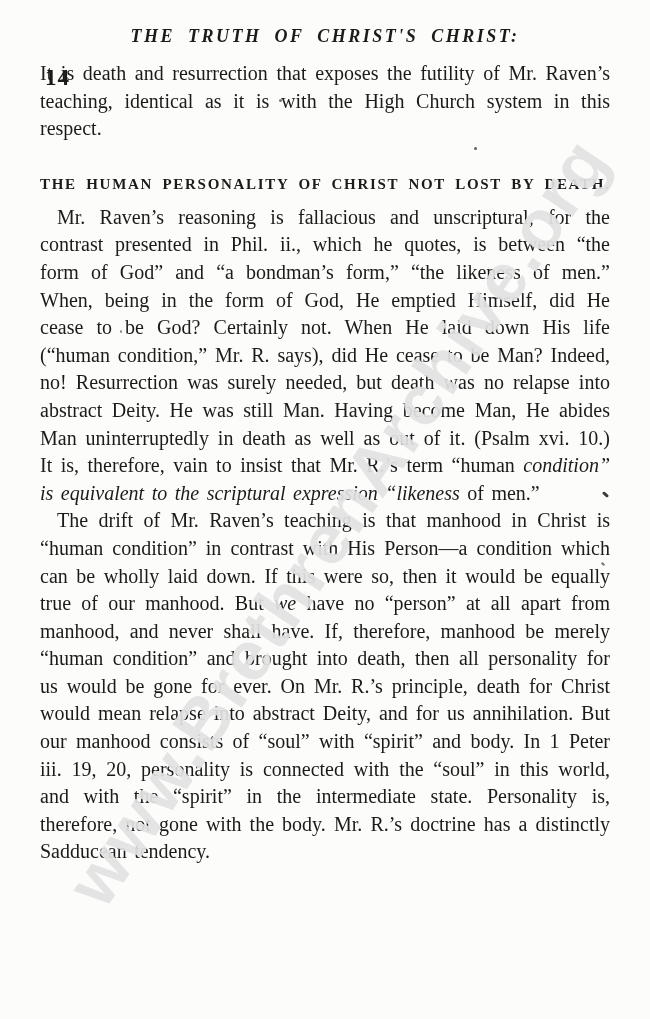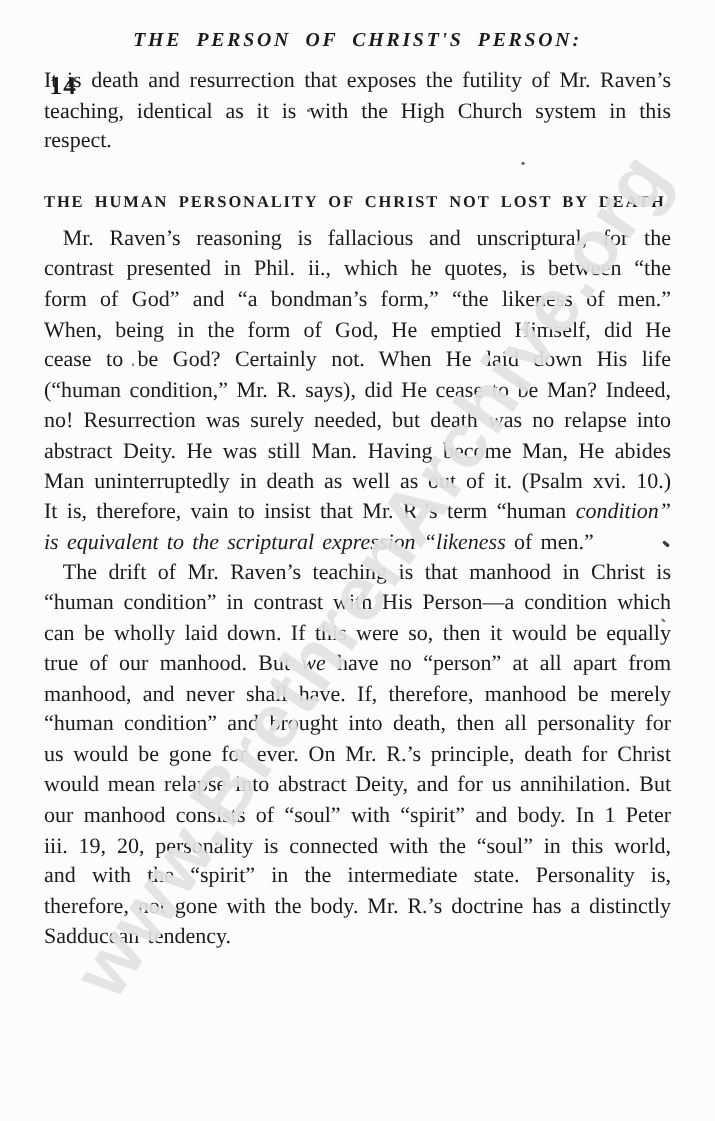--- a/index.html
+++ b/index.html
@@ -96,21 +96,21 @@
   .speck.s4 { left: 279px; top: 99px;  width: 3px; height: 3px; opacity:.7; }
   .speck.s5 { left: 120px; top: 330px; width: 2px; height: 3px; opacity:.6; }
 </style>
 </head>
 <body>
 
 <div class="page" style="background: rgb(252, 252, 250); color: rgb(27, 27, 27);">
 
   <header class="page-header">
     <span class="page-number">14</span>
-    <div class="running-title">THE PERSON OF CHRIST'S PERSON:</div>
+    <div class="running-title">THE TRUTH OF CHRIST'S CHRIST:</div>
   </header>
 
   <main class="page-body" id="page-body">
       <p class="paragraph"><span>It is death and resurrection that exposes the futility of Mr. Raven’s teaching, identical as it is with the High Church system in this respect.</span></p>
       <h2 class="section-heading">THE HUMAN PERSONALITY OF CHRIST NOT LOST BY DEATH.</h2>
       <p class="paragraph indent"><span>Mr. Raven’s reasoning is fallacious and unscriptural, for the contrast presented in Phil. ii., which he quotes, is between “the form of God” and “a bondman’s form,” “the likeness of men.” When, being in the form of God, He emptied Himself, did He cease to be God? Certainly not. When He laid down His life (“human condition,” Mr. R. says), did He cease to be Man? Indeed, no! Resurrection was surely needed, but death was no relapse into abstract Deity. He was still Man. Having become Man, He abides Man uninterruptedly in death as well as out of it. (Psalm xvi. 10.) It is, therefore, vain to insist that Mr. R.’s term “human </span><span class="italic">condition” is equivalent to the scriptural expression “likeness</span><span> of men.”</span></p>
       <p class="paragraph indent"><span>The drift of Mr. Raven’s teaching is that manhood in Christ is “human condition” in contrast with His Person—a condition which can be wholly laid down. If this were so, then it would be equally true of our manhood. But </span><span class="italic">we</span><span> have no “person” at all apart from manhood, and never shall have. If, therefore, manhood be merely “human condition” and brought into death, then all personality for us would be gone for ever. On Mr. R.’s principle, death for Christ would mean relapse into abstract Deity, and for us annihilation. But our manhood consists of “soul” with “spirit” and body. In 1 Peter iii. 19, 20, personality is connected with the “soul” in this world, and with the “spirit” in the intermediate state. Personality is, therefore, not gone with the body. Mr. R.’s doctrine has a distinctly Sadducean tendency.</span></p>
     </main>
 
   <div class="watermark" style="color: rgb(227, 227, 227);">www.BrethrenArchive.org</div>

